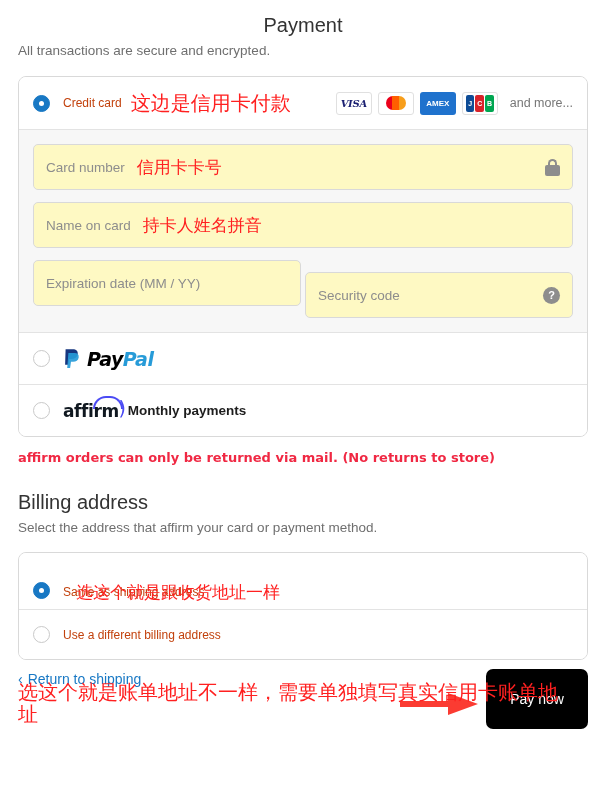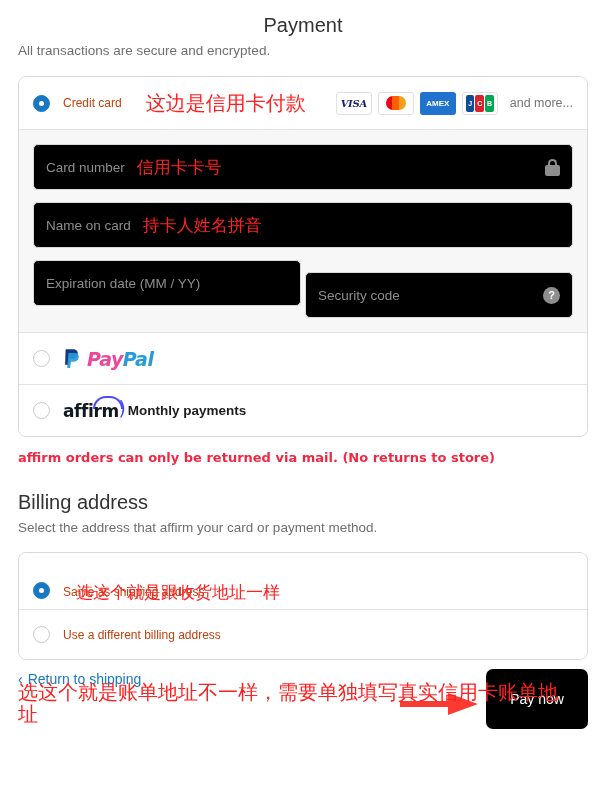--- a/index.html
+++ b/index.html
@@ -126,21 +126,21 @@
     font-family: "Liberation Sans", sans-serif;
   }
   .jcb-b { background: #0e4c96; }
   .jcb-r { background: #d8232a; }
   .jcb-g { background: #00a651; }
   .and-more { font-size: 12.5px; color: #767676; margin-left: 6px; }
 
   
   .card-fields { background: #f7f7f7; padding: 14px; border-top: 1px solid #e3e3e3; }
   .field {
-    background: #000000;
+    background: #fef9c3;
     border: 1px solid #d9d9d9;
     border-radius: 5px;
     height: 46px;
     display: flex;
     align-items: center;
     padding: 0 12px;
     box-sizing: border-box;
     position: relative;
   }
   .field + .field, .field-row { margin-top: 12px; }
@@ -163,21 +163,21 @@
     font-size: 11px; font-weight: bold;
     display: flex; align-items: center; justify-content: center;
     font-family: "Liberation Sans", sans-serif;
   }
 
   
   .pp-logo { display: flex; align-items: center; }
   .pp-mark { width: 19px; height: 22px; position: relative; margin-right: 5px; }
   .pp-mark svg { display: block; }
   .pp-text { font-family: "DejaVu Sans", sans-serif; font-weight: bold; font-style: italic; font-size: 19px; letter-spacing: -0.5px; }
-  .pp-dark { color: #ec4899; }
+  .pp-dark { color: #000000; }
   .pp-light { color: #279bd8; }
 
   .affirm-logo { position: relative; display: inline-block; margin-right: 9px; }
   .affirm-text {
     font-family: "DejaVu Sans", sans-serif;
     font-weight: bold; font-size: 17px; color: #101820; letter-spacing: -0.4px;
   }
   .affirm-arc {
     position: absolute; left: 30px; top: -5px;
     width: 30px; height: 13px;
@@ -240,21 +240,21 @@
 <div class="page">
 
   <h2 class="section-title">Payment</h2>
   <p class="section-sub">All transactions are secure and encrypted.</p>
 
   <div class="pay-box">
 
     <div class="opt-row">
       <span class="radio checked"></span>
       <span class="opt-label">Credit card</span>
-      <span class="ann ann-20" style="margin-left:24px;">这边是信用卡付款</span>
+      <span class="ann ann-20" style="margin-left:9px;">这边是信用卡付款</span>
 
       <span class="brands">
         <span class="brand visa">
           <span>VISA</span>
         </span>
         <span class="brand mc">
           <span class="mc-c mc-l"></span>
           <span class="mc-c mc-r"></span>
           <span class="mc-mid"></span>
         </span>

